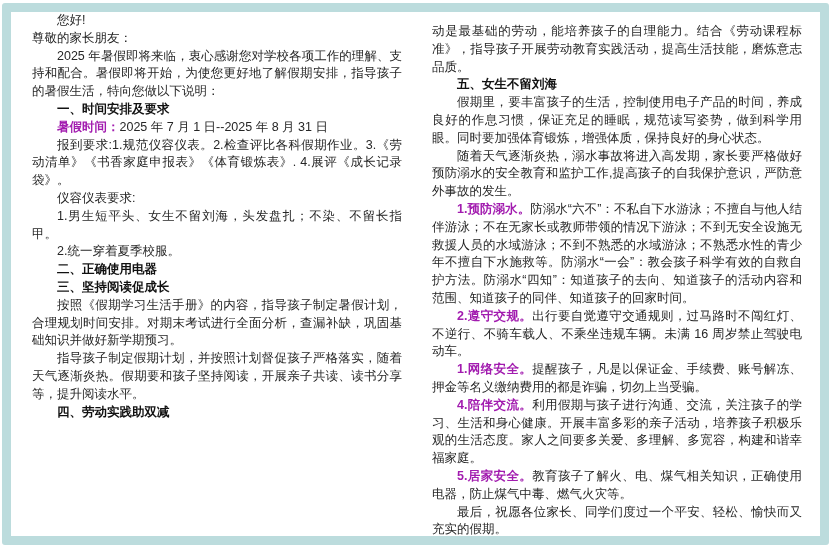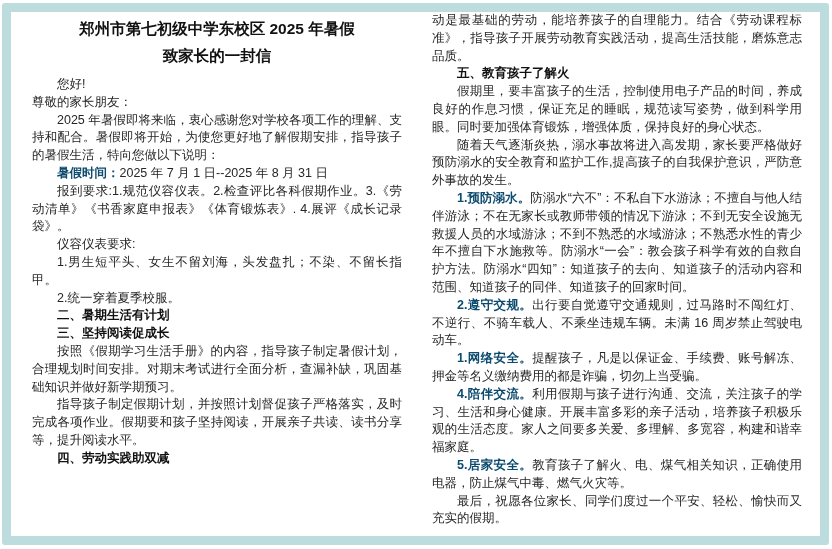--- a/index.html
+++ b/index.html
@@ -33,67 +33,64 @@
   }
   .column {
     flex: 1 1 0;
     min-width: 0;
     font-size: 12.5px;
     line-height: 17.8px;
     color: #262626;
     text-align: justify;
     text-justify: inter-ideograph;
   }
-  .right-col { }
+  .right-col { padding-top: 11px; }
   .doc-title {
     font-size: 15.5px;
     font-weight: bold;
     color: #111111;
     text-align: center;
     line-height: 27px;
     margin: 3px 0 7px 0;
   }
   .para { margin: 0; }
   .para.indent, .para.heading, .para.lead { text-indent: 2em; }
   .para.salutation, .para.plain { text-indent: 0; }
   .para.heading { font-weight: bold; color: #111111; }
-  .para b { font-weight: bold; color: #0c4a6e; }
+  .para b { font-weight: bold; color: #a21caf; }
 </style>
 </head>
 <body>
 
 <div class="frame"></div>
 
 <div class="content">
   <div class="column left-col">
-    <div class="doc-title">
-      <div>郑州市第七初级中学东校区 2025 年暑假</div>
-      <div>致家长的一封信</div>
-    </div>
     <div>
         <p class="para indent">您好!</p>
         <p class="para salutation">尊敬的家长朋友：</p>
         <p class="para indent">2025 年暑假即将来临，衷心感谢您对学校各项工作的理解、支持和配合。暑假即将开始，为使您更好地了解假期安排，指导孩子的暑假生活，特向您做以下说明：</p>
+        <p class="para heading">一、时间安排及要求</p>
         <p class="para lead"><b>暑假时间：</b>2025 年 7 月 1 日--2025 年 8 月 31 日</p>
         <p class="para indent">报到要求:1.规范仪容仪表。2.检查评比各科假期作业。3.《劳动清单》《书香家庭申报表》《体育锻炼表》. 4.展评《成长记录袋》。</p>
         <p class="para indent">仪容仪表要求:</p>
         <p class="para indent">1.男生短平头、女生不留刘海，头发盘扎；不染、不留长指甲。</p>
         <p class="para indent">2.统一穿着夏季校服。</p>
-        <p class="para heading">二、暑期生活有计划</p>
+        <p class="para heading">二、正确使用电器</p>
         <p class="para heading">三、坚持阅读促成长</p>
         <p class="para indent">按照《假期学习生活手册》的内容，指导孩子制定暑假计划，合理规划时间安排。对期末考试进行全面分析，查漏补缺，巩固基础知识并做好新学期预习。</p>
-        <p class="para indent">指导孩子制定假期计划，并按照计划督促孩子严格落实，及时完成各项作业。假期要和孩子坚持阅读，开展亲子共读、读书分享等，提升阅读水平。</p>
+        <p class="para indent">指导孩子制定假期计划，并按照计划督促孩子严格落实，随着天气逐渐炎热。假期要和孩子坚持阅读，开展亲子共读、读书分享等，提升阅读水平。</p>
         <p class="para heading">四、劳动实践助双减</p>
       </div>
   </div>
 
   <div class="column right-col">
     <div>
         <p class="para plain">动是最基础的劳动，能培养孩子的自理能力。结合《劳动课程标准》，指导孩子开展劳动教育实践活动，提高生活技能，磨炼意志品质。</p>
-        <p class="para heading">五、教育孩子了解火</p>
+        <p class="para heading">五、女生不留刘海</p>
         <p class="para indent">假期里，要丰富孩子的生活，控制使用电子产品的时间，养成良好的作息习惯，保证充足的睡眠，规范读写姿势，做到科学用眼。同时要加强体育锻炼，增强体质，保持良好的身心状态。</p>
         <p class="para indent">随着天气逐渐炎热，溺水事故将进入高发期，家长要严格做好预防溺水的安全教育和监护工作,提高孩子的自我保护意识，严防意外事故的发生。</p>
         <p class="para lead"><b>1.预防溺水。</b>防溺水“六不”：不私自下水游泳；不擅自与他人结伴游泳；不在无家长或教师带领的情况下游泳；不到无安全设施无救援人员的水域游泳；不到不熟悉的水域游泳；不熟悉水性的青少年不擅自下水施救等。防溺水“一会”：教会孩子科学有效的自救自护方法。防溺水“四知”：知道孩子的去向、知道孩子的活动内容和范围、知道孩子的同伴、知道孩子的回家时间。</p>
         <p class="para lead"><b>2.遵守交规。</b>出行要自觉遵守交通规则，过马路时不闯红灯、不逆行、不骑车载人、不乘坐违规车辆。未满 16 周岁禁止驾驶电动车。</p>
         <p class="para lead"><b>1.网络安全。</b>提醒孩子，凡是以保证金、手续费、账号解冻、押金等名义缴纳费用的都是诈骗，切勿上当受骗。</p>
         <p class="para lead"><b>4.陪伴交流。</b>利用假期与孩子进行沟通、交流，关注孩子的学习、生活和身心健康。开展丰富多彩的亲子活动，培养孩子积极乐观的生活态度。家人之间要多关爱、多理解、多宽容，构建和谐幸福家庭。</p>
         <p class="para lead"><b>5.居家安全。</b>教育孩子了解火、电、煤气相关知识，正确使用电器，防止煤气中毒、燃气火灾等。</p>
         <p class="para indent">最后，祝愿各位家长、同学们度过一个平安、轻松、愉快而又充实的假期。</p>
       </div>
 

